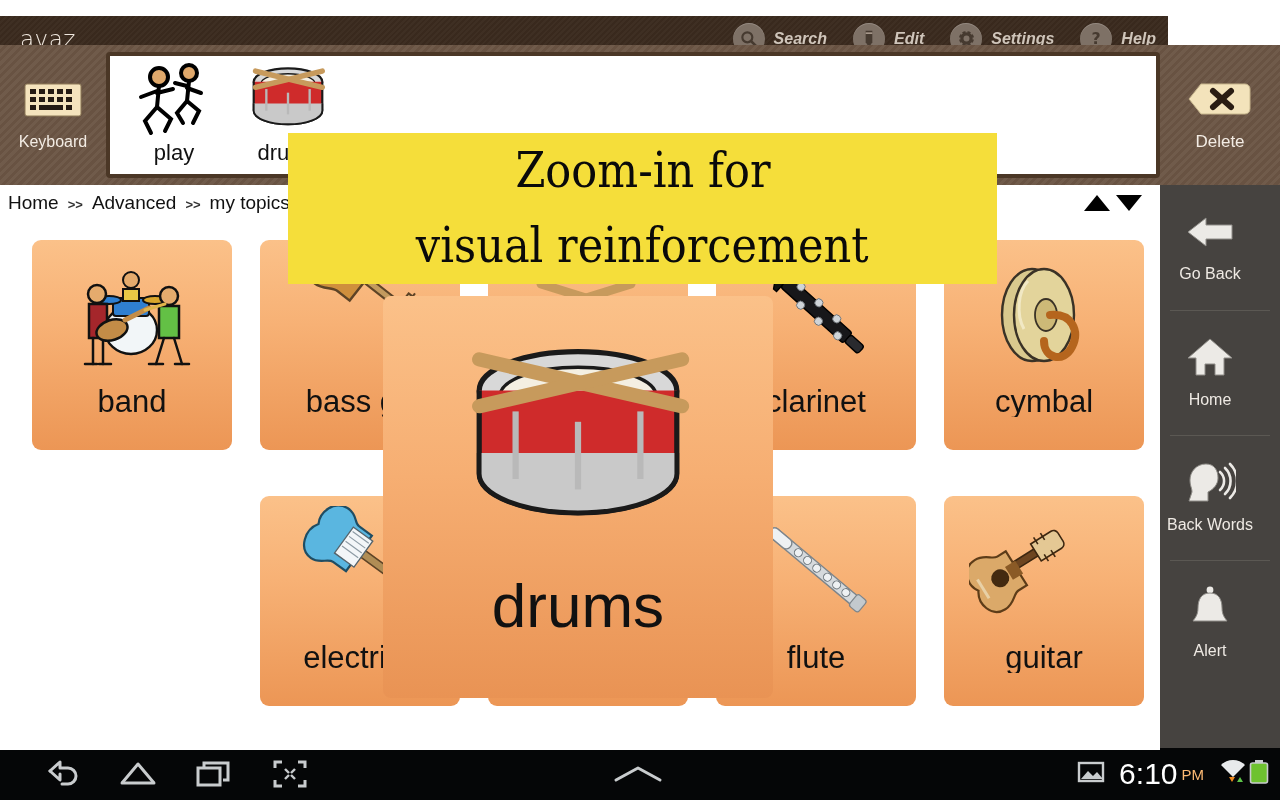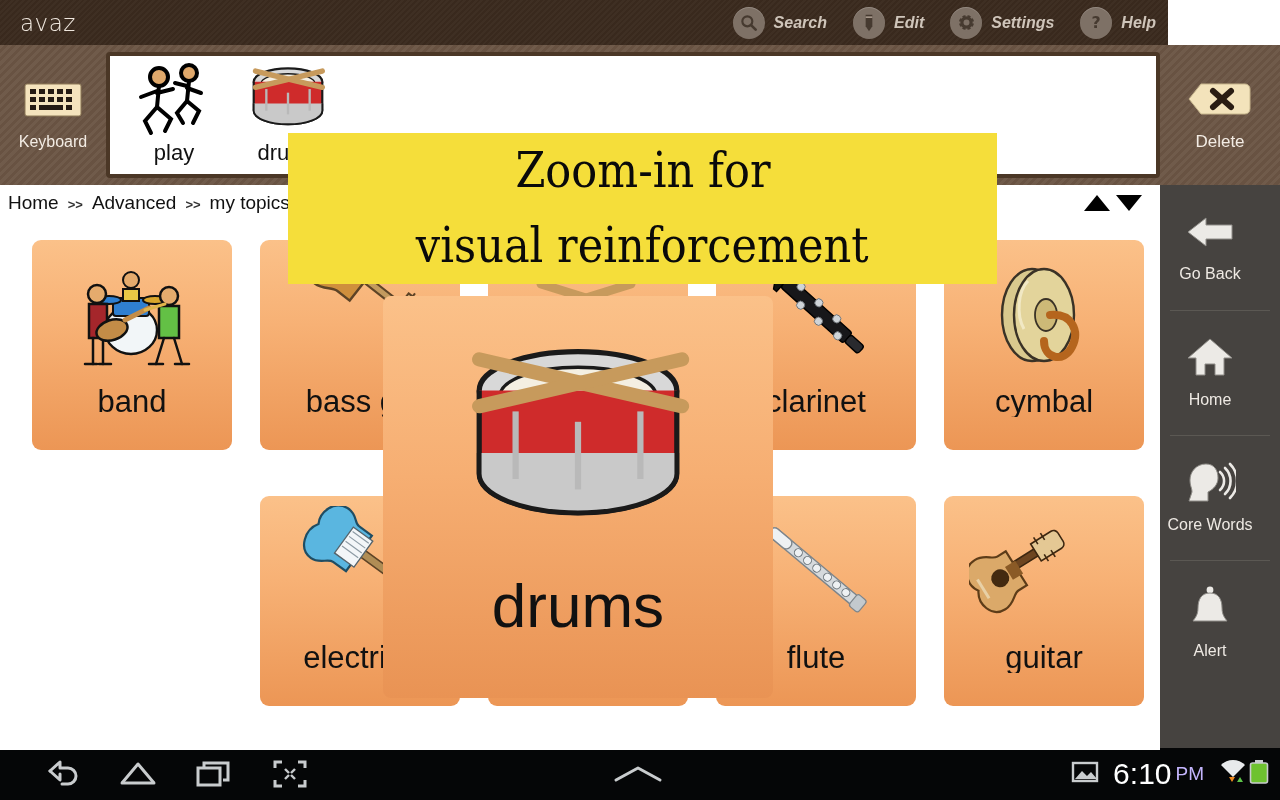--- a/index.html
+++ b/index.html
@@ -5,21 +5,21 @@
   * { margin:0; padding:0; box-sizing:border-box; }
   html,body { width:1280px; height:800px; overflow:hidden; }
   body {
     font-family:"Liberation Sans", sans-serif;
     background:#ffffff;
     position:relative;
   }
 
   
   #topbar {
-    position:absolute; left:0; top:0; width:1168px; height:45px;
+    position:absolute; left:0; top:16px; width:1168px; height:45px;
     background:#3a2a1e;
     background-image:repeating-linear-gradient(135deg, rgba(255,255,255,.022) 0 2px, rgba(0,0,0,.02) 2px 4px);
     display:flex; align-items:center;
   }
   #brand {
     margin-left:20px; color:#efe7de; font-size:23px; letter-spacing:.5px;
     font-family:"DejaVu Sans", sans-serif; font-weight:300;
   }
   #topicons { margin-left:auto; display:flex; align-items:center; padding-right:12px; }
   .topbtn { display:flex; align-items:center; margin-left:26px; }
@@ -130,21 +130,21 @@
   
   #sysbar {
     position:absolute; left:0; top:748px; width:1280px; height:52px;
     background:#050607; display:flex; align-items:center;
   }
   #sysleft { display:flex; align-items:center; padding-left:24px; }
   #sysleft .nb { width:76px; display:flex; align-items:center; justify-content:center; }
   #syscenter { position:absolute; left:612px; top:14px; }
   #sysright { margin-left:auto; display:flex; align-items:center; padding-right:10px; }
   #clock { color:#fff; font-size:30px; margin:0 4px 0 14px; font-weight:300; letter-spacing:0; }
-  #ampm { color:#c4b5fd; font-size:19px; margin-right:14px; }
+  #ampm { color:#fdba74; font-size:15px; margin-right:14px; }
   #sysbar .statusline {
     position:absolute; left:0; top:0; width:1160px; height:2px; background:#fff;
   }
 </style>
 </head>
 <body>
 
 <div id="topbar">
   <div id="brand">avaz</div>
   <div id="topicons">
@@ -515,21 +515,21 @@
     <span>
       <svg width="52" height="42" viewBox="0 0 52 42">
         <path d="M22 3 c-10 0 -16 8 -16 16 c0 6 2 8 2 12 l-3 9 h19 v-9 c6 -3 10 -8 10 -14 c0 -8 -4 -14 -12 -14z" fill="#eceae6" stroke="#8f8d88" stroke-width="1"></path>
         <g fill="none" stroke="#eceae6" stroke-width="2.6" stroke-linecap="round">
           <path d="M36 11 a12 12 0 0 1 0 18"></path>
           <path d="M41 7 a18 18 0 0 1 0 26"></path>
           <path d="M46 3 a24 24 0 0 1 0 34"></path>
         </g>
       </svg>
     </span>
-    <span class="lbl">Core Words</span>
+    <span class="lbl">Back Words</span>
   </div>
 
 
   <div class="rsitem">
     <span>
       <svg width="44" height="44" viewBox="0 0 44 44">
         <circle cx="22" cy="5" r="3.4" fill="#eceae6"></circle>
         <path d="M22 8 c-9 0 -12 7 -12 15 c0 7 -3 10 -5 13 h34 c-2 -3 -5 -6 -5 -13 c0 -8 -3 -15 -12 -15z" fill="#eceae6" stroke="#8f8d88" stroke-width="1"></path>
       </svg>
     </span>

